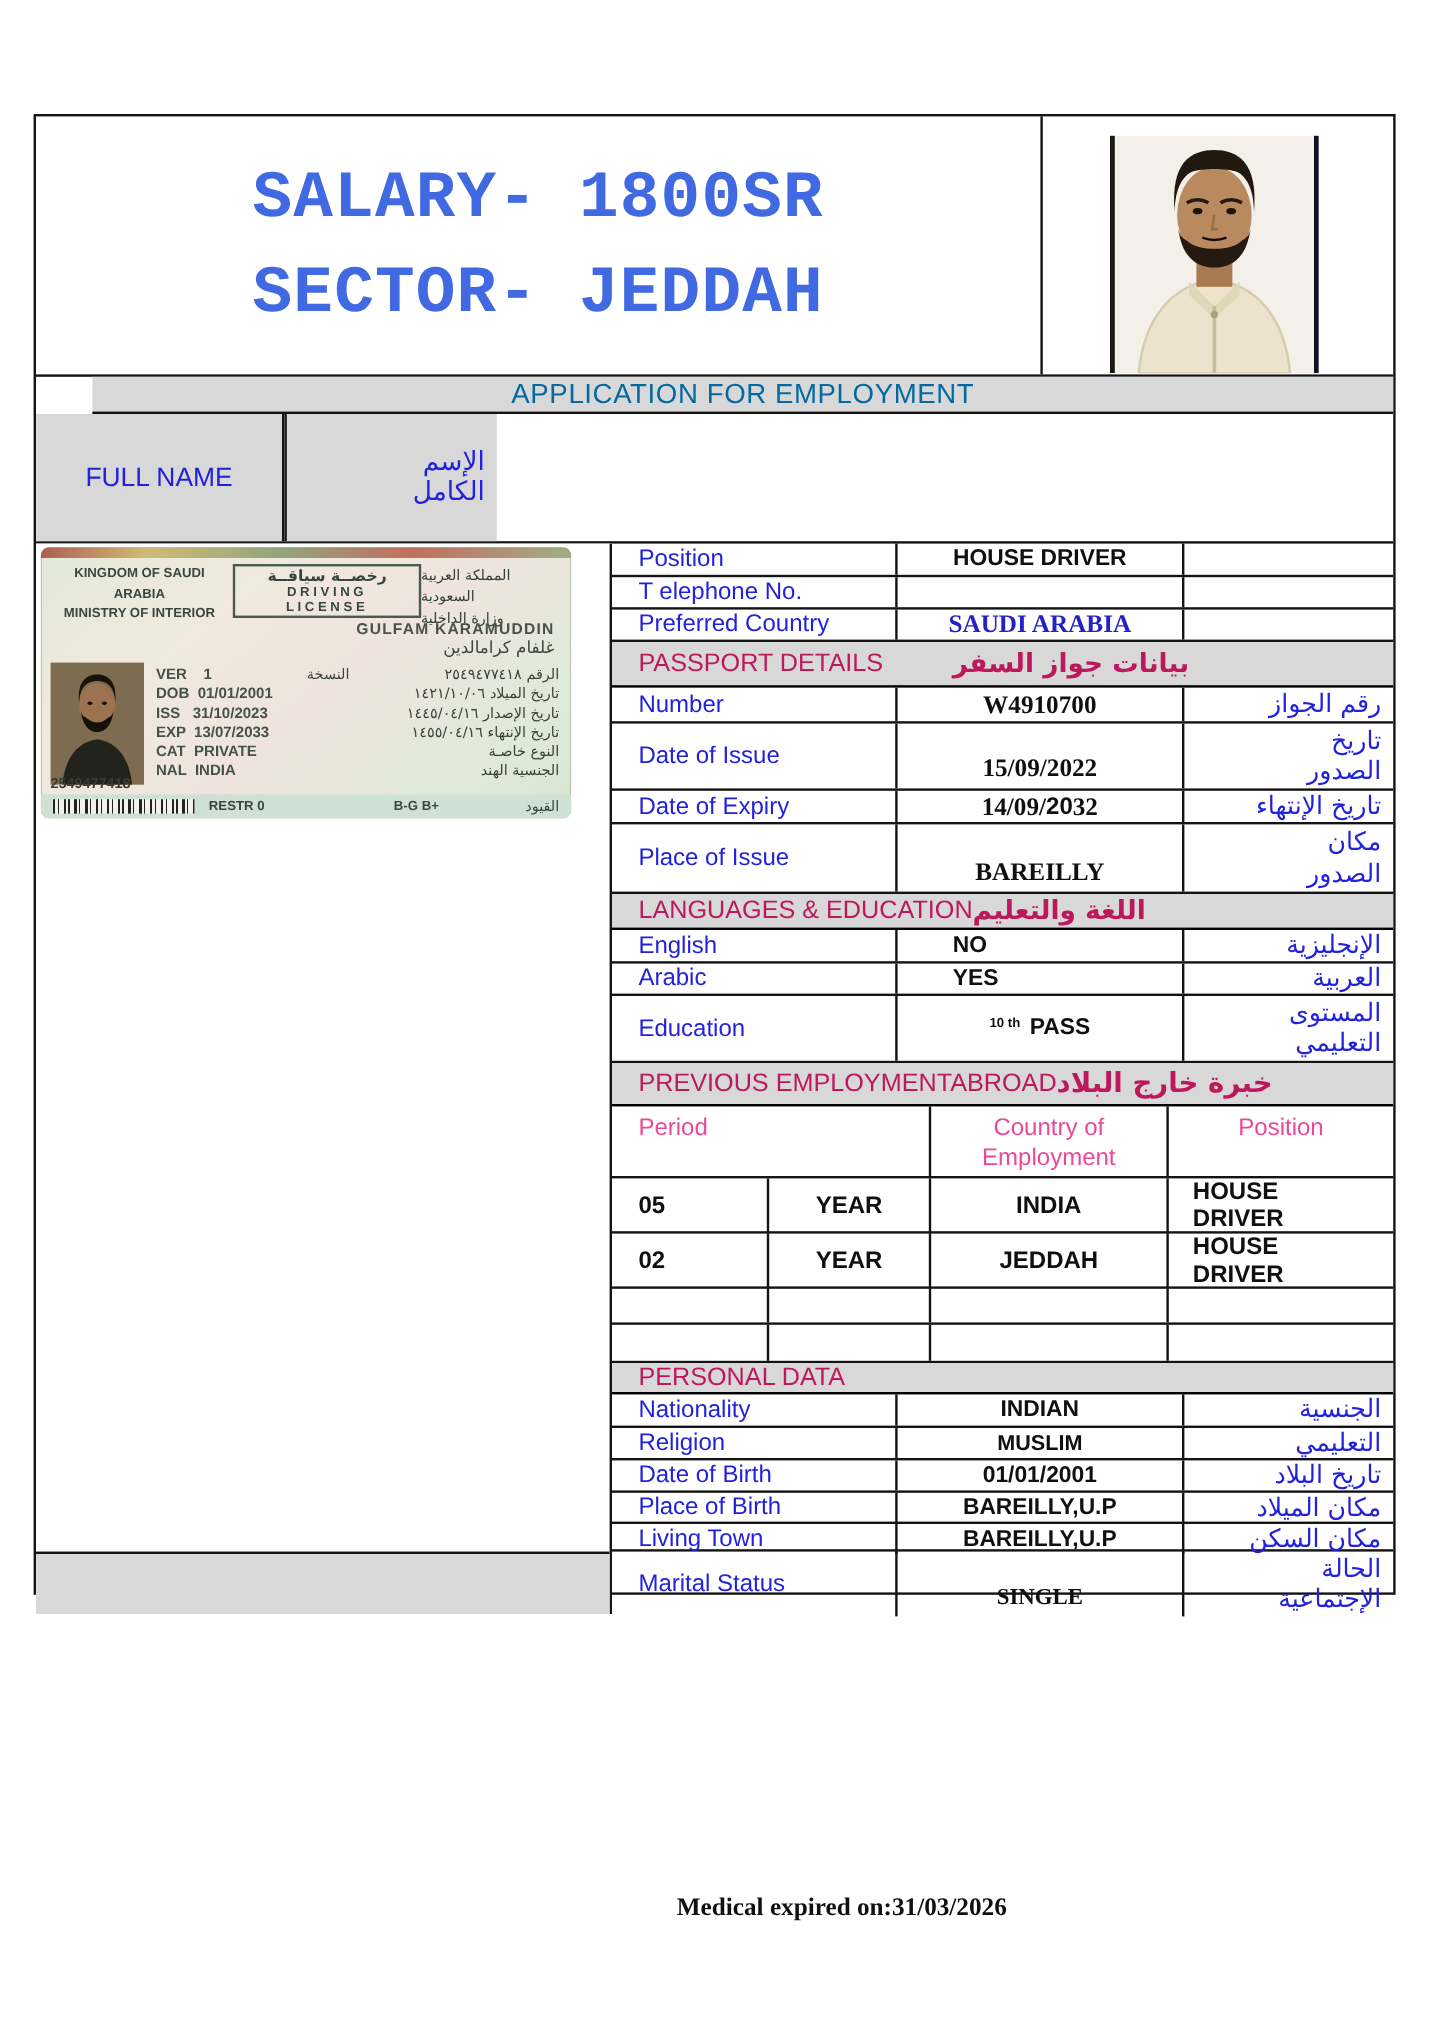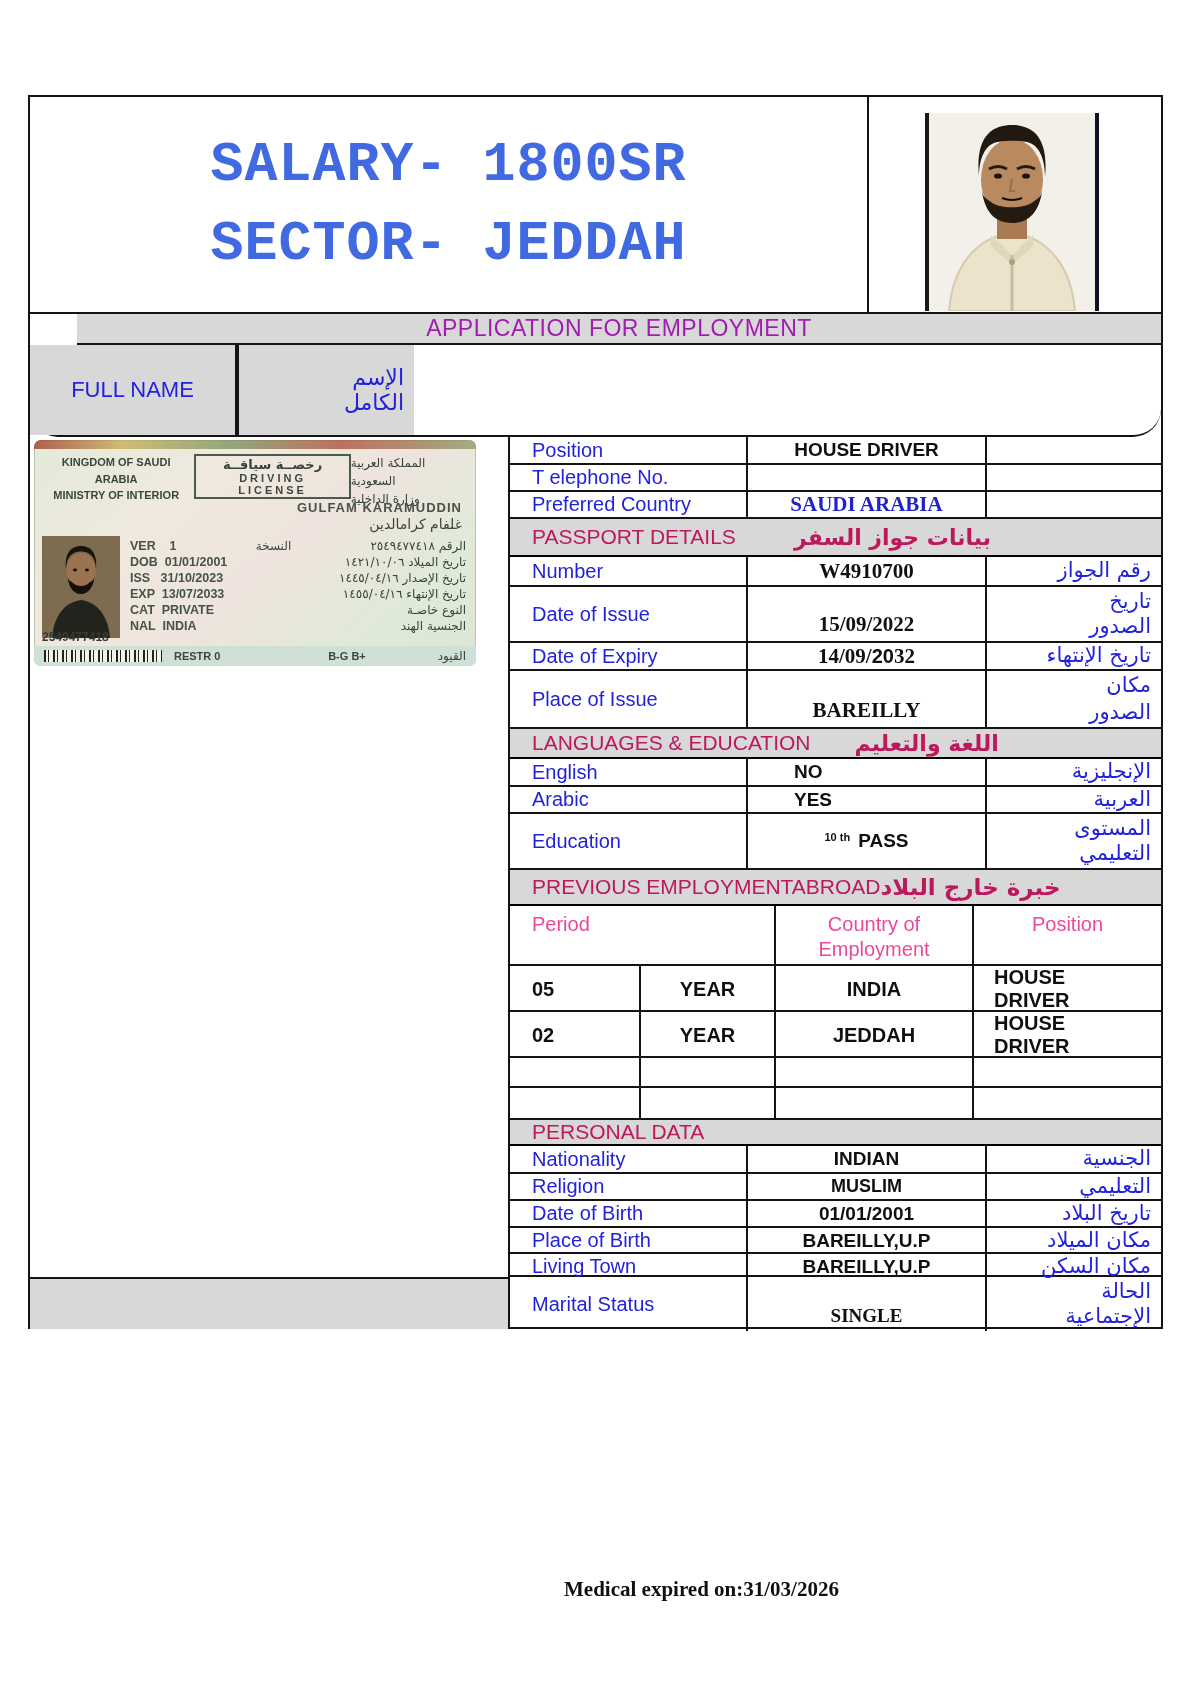--- a/index.html
+++ b/index.html
@@ -14,23 +14,23 @@
   }
   
   .hdr { display:flex; height:217px; border-bottom:2px solid #141414; }
   .hdr-left { flex:1; display:flex; flex-direction:column; align-items:center; justify-content:center; gap:16px; }
   .hdr-line { font-family:Liberation Mono, monospace; font-weight:bold; font-size:55px; color:#4169E1; letter-spacing:1px; }
   .hdr-right { width:294px; border-left:2px solid #141414; position:relative; }
   .photo { position:absolute; left:56px; top:16px; width:174px; height:198px; }
   
   .appbar { height:31px; background:#d8d8d8; border-bottom:2px solid #141414;
     display:flex; align-items:center; justify-content:center;
-    color:#a21caf; font-size:23px; letter-spacing:0.5px;margin-left:47px; }
-  
-  .namerow { display:flex; height:92px; border-bottom:2px solid #141414;border-radius:28px; }
+    color:#0369a1; font-size:23px; letter-spacing:0.5px;margin-left:47px; }
+  
+  .namerow { display:flex; height:108px; border-bottom:2px solid #141414; }
   .name-label { width:207px; background:#d8d8d8; border-right:2px solid #141414;
     display:flex; align-items:center; justify-content:center; color:#2222db; font-size:22px; }
   .name-value { flex:1; display:flex; align-items:center; justify-content:center;
     font-family:"Liberation Serif", serif; font-size:40px; color:#101010; letter-spacing:2px; }
   .name-ar { width:177px; background:#d8d8d8; border-left:2px solid #141414;
     display:flex; flex-direction:column; align-items:flex-end; justify-content:center;
     padding-right:10px; color:#2222db; font-size:22px; font-family:"DejaVu Sans", sans-serif; line-height:1.15; }
   
   .body { display:flex; height:892px; }
   .body-left { width:480px; border-right:2px solid #141414; display:flex; flex-direction:column; background:#ffffff; }
@@ -259,21 +259,21 @@
           <div class="lab">Place of Issue</div>
           <div class="val serif bottom">BAREILLY</div>
           <div class="arab spread">
             <span>مكان</span>
             <span>الصدور</span>
           </div>
         </div>
 
         <div class="sec" style="height:30px">
           <span>LANGUAGES &amp; EDUCATION</span>
-          <span class="ar" style="margin-right:14px;margin-left:44px;">اللغة والتعليم</span>
+          <span class="ar" style="margin-right:14px;">اللغة والتعليم</span>
         </div>
 
         <div class="r3" style="height:28px">
           <div class="lab">English</div>
           <div class="val" style="justify-content:flex-start;padding-left:46px;">NO</div>
           <div class="arab">الإنجليزية</div>
         </div>
         <div class="r3" style="height:27px">
           <div class="lab">Arabic</div>
           <div class="val" style="justify-content:flex-start;padding-left:46px;">YES</div>

